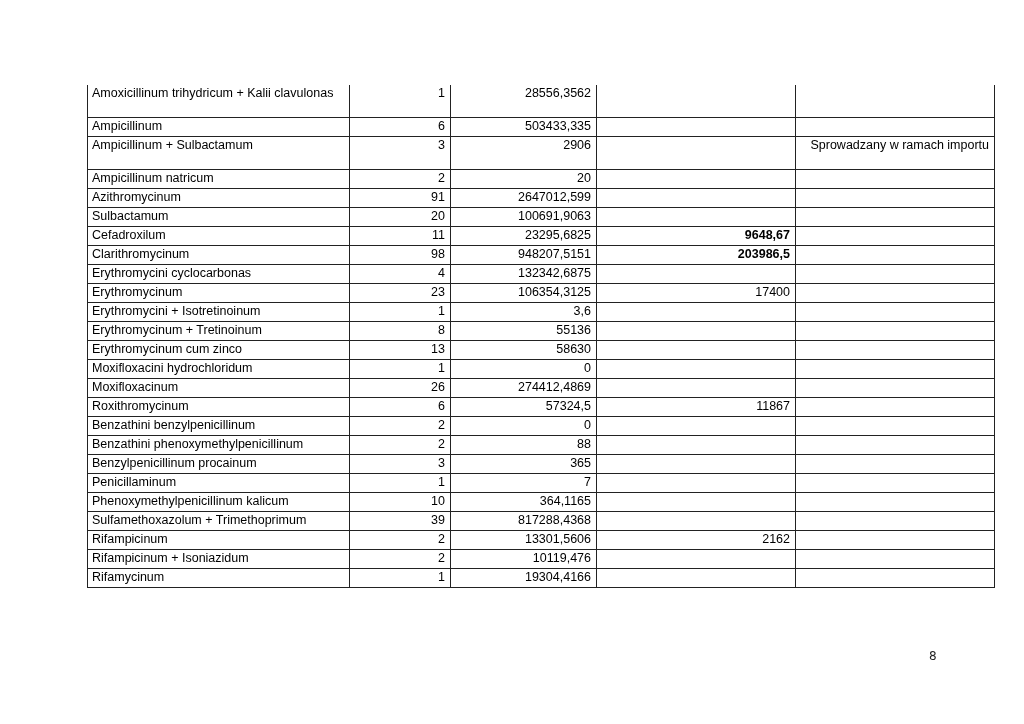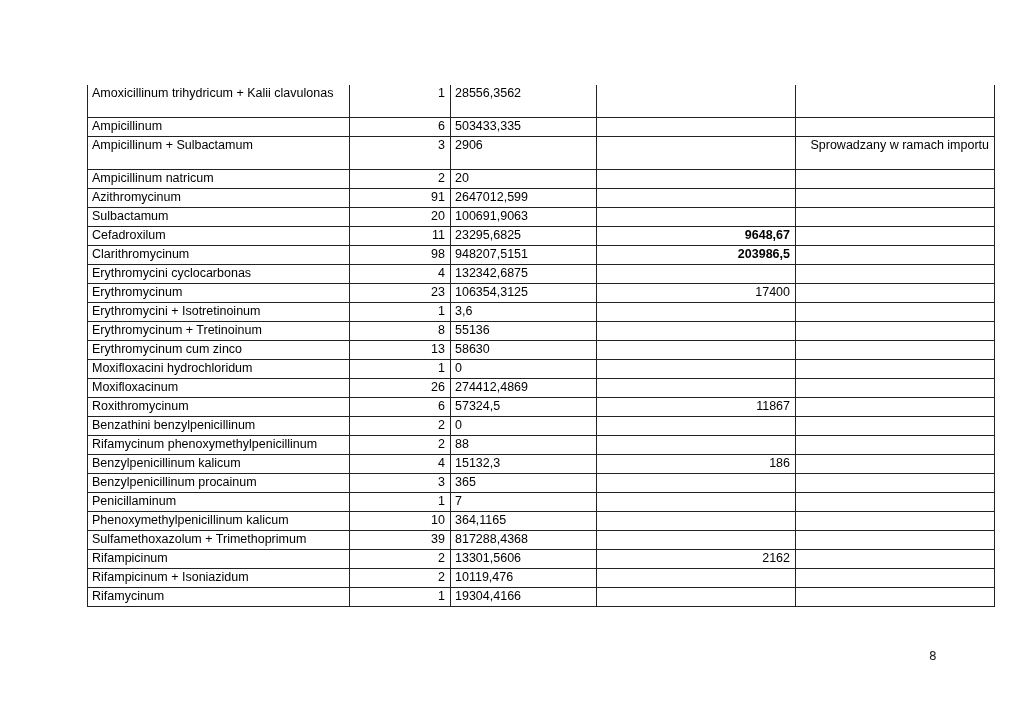--- a/index.html
+++ b/index.html
@@ -14,21 +14,21 @@
   table.drugs td {
     border: 1.5px solid #222;
     padding: 1px 5px 2px 4px;
     vertical-align: top;
     height: 15px;
     overflow: hidden;
   }
   table.drugs tr:first-child td { border-top: none; }
   td.c-name { width: 252px; text-align: left; margin-left: 32px; }
   td.c-count { width: 91px; text-align: right; }
-  td.c-value { width: 136px; }
+  td.c-value { width: 136px; text-align: right; }
   td.c-extra { width: 189px; text-align: right; }
   td.c-note { width: 189px; text-align: right; }
   td.bold { font-weight: bold; }
   tr.tall td { height: 29px; }
   .page-number {
     position: absolute; left: 929px; top: 649px;
     font-family: "DejaVu Sans", sans-serif; font-size: 12px; color: #222;
   }
 </style>
 </head>
@@ -150,31 +150,24 @@
           <td class="c-note"></td>
         </tr>
         <tr>
           <td class="c-name">Benzathini benzylpenicillinum</td>
           <td class="c-count">2</td>
           <td class="c-value">0</td>
           <td class="c-extra"></td>
           <td class="c-note"></td>
         </tr>
         <tr>
-          <td class="c-name">Rifamycinum phenoxymethylpenicillinum</td>
+          <td class="c-name">Benzathini phenoxymethylpenicillinum</td>
           <td class="c-count">2</td>
           <td class="c-value">88</td>
           <td class="c-extra"></td>
-          <td class="c-note"></td>
-        </tr>
-        <tr>
-          <td class="c-name">Benzylpenicillinum kalicum</td>
-          <td class="c-count">4</td>
-          <td class="c-value">15132,3</td>
-          <td class="c-extra">186</td>
           <td class="c-note"></td>
         </tr>
         <tr>
           <td class="c-name">Benzylpenicillinum procainum</td>
           <td class="c-count">3</td>
           <td class="c-value">365</td>
           <td class="c-extra"></td>
           <td class="c-note"></td>
         </tr>
         <tr>

